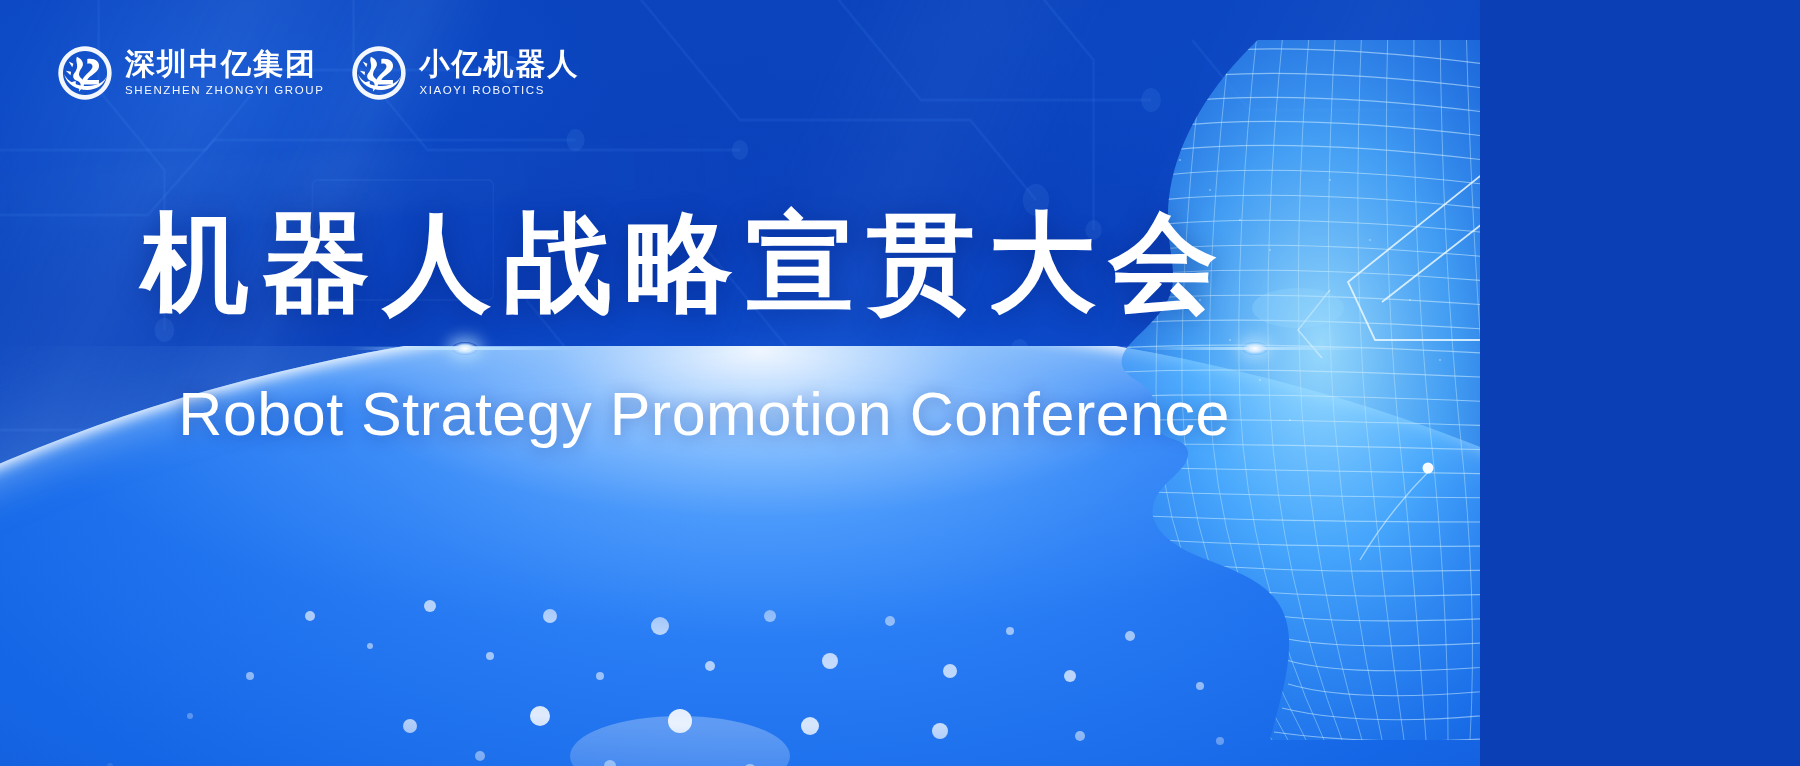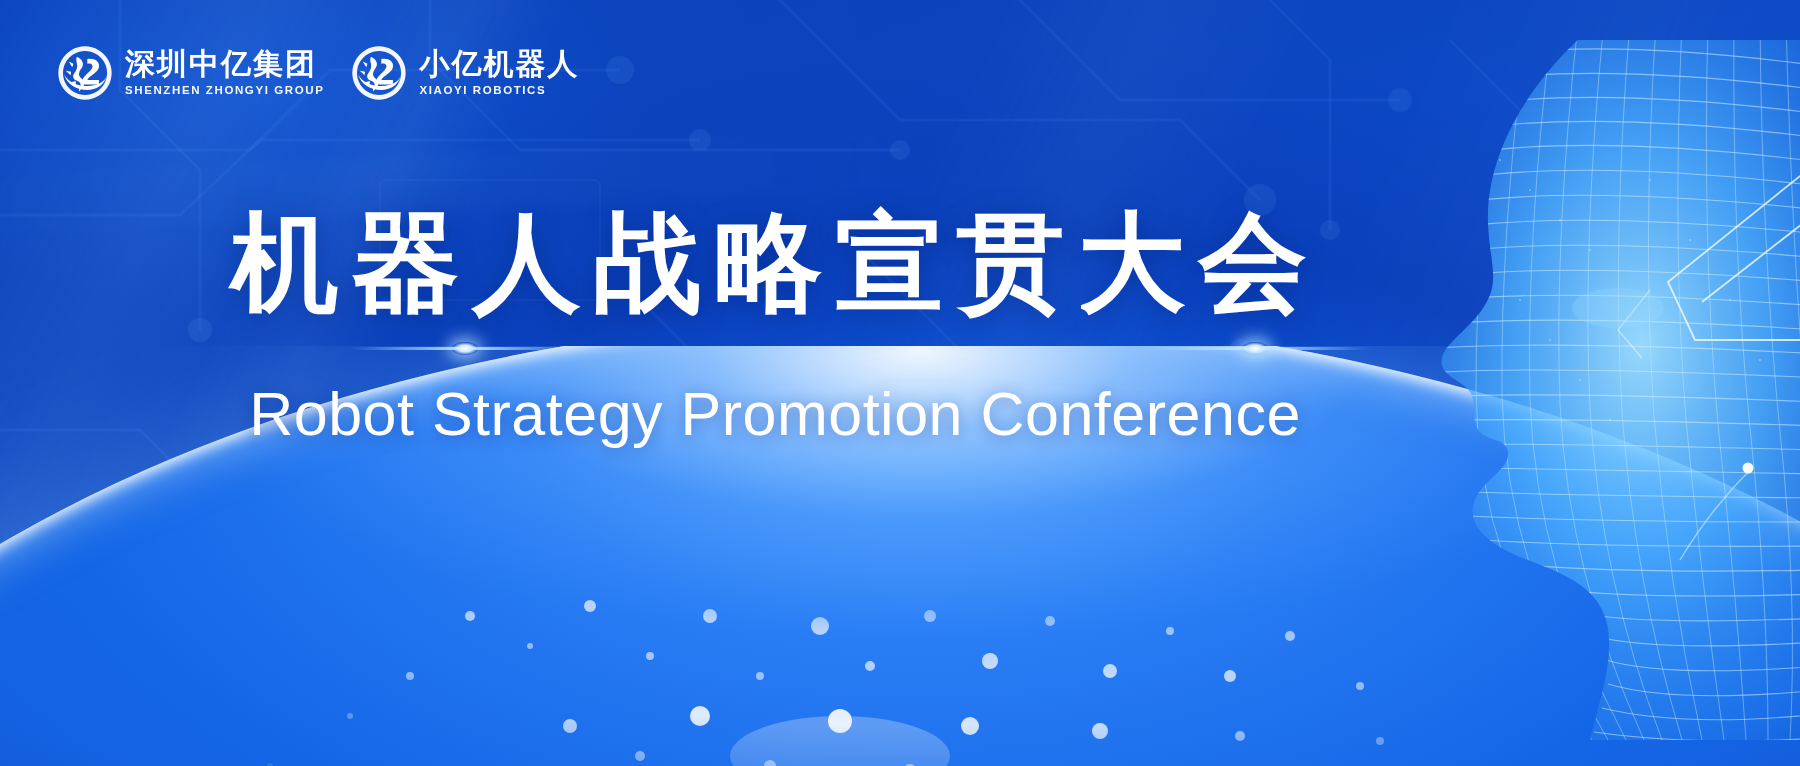--- a/index.html
+++ b/index.html
@@ -1,20 +1,20 @@
 <!DOCTYPE html>
 <html><head>
 <meta charset="utf-8">
 <style>
   html,body{margin:0;padding:0;background:#0a3fb5;}
   *{box-sizing:border-box;}
 
   .banner{
     position:relative;
-    width:1800px;height:766px;
+    width:1480px;height:766px;
     overflow:hidden;
     font-family:"Liberation Sans", sans-serif;
     background:#6d28d9;
   }
 
   
   .bg-base{
     position:absolute;inset:0;
     background:
       radial-gradient(ellipse 1100px 620px at 58% 86%, #2f86ff 0%, #1664e6 26%, #0c4ccd 48%, #0a40bb 68%, rgba(10,60,178,0) 100%),
@@ -100,29 +100,29 @@
   }
   .logo{display:flex;align-items:center;gap:11px;}
   .logo-mark{width:58px;height:58px;flex:0 0 58px;}
   .logo-mark svg{width:100%;height:100%;display:block;}
   .logo-text{display:flex;flex-direction:column;justify-content:center;line-height:1;}
   .logo-cn{
     color:#fff;font-size:30px;font-weight:700;letter-spacing:2px;
     white-space:nowrap;
   }
   .logo-en{
-    color:#fff;font-size:11.5px;font-weight:700;letter-spacing:1.6px;
+    color:#fff;font-size:11.5px;font-weight:400;letter-spacing:1.6px;
     margin-top:6px;white-space:nowrap;opacity:.96;
   }
 
   
   .title-block{
     position:absolute;
     left:0;right:0;top:200px;
-    text-align:center;
+    text-align:right;
     z-index:5;
     padding-right:250px;
   }
   .title-cn{
     color:#fff;
     font-family:"DejaVu Sans","Liberation Sans",sans-serif;
     font-size:108px;
     font-weight:700;
     letter-spacing:13px;
     line-height:1.16;

